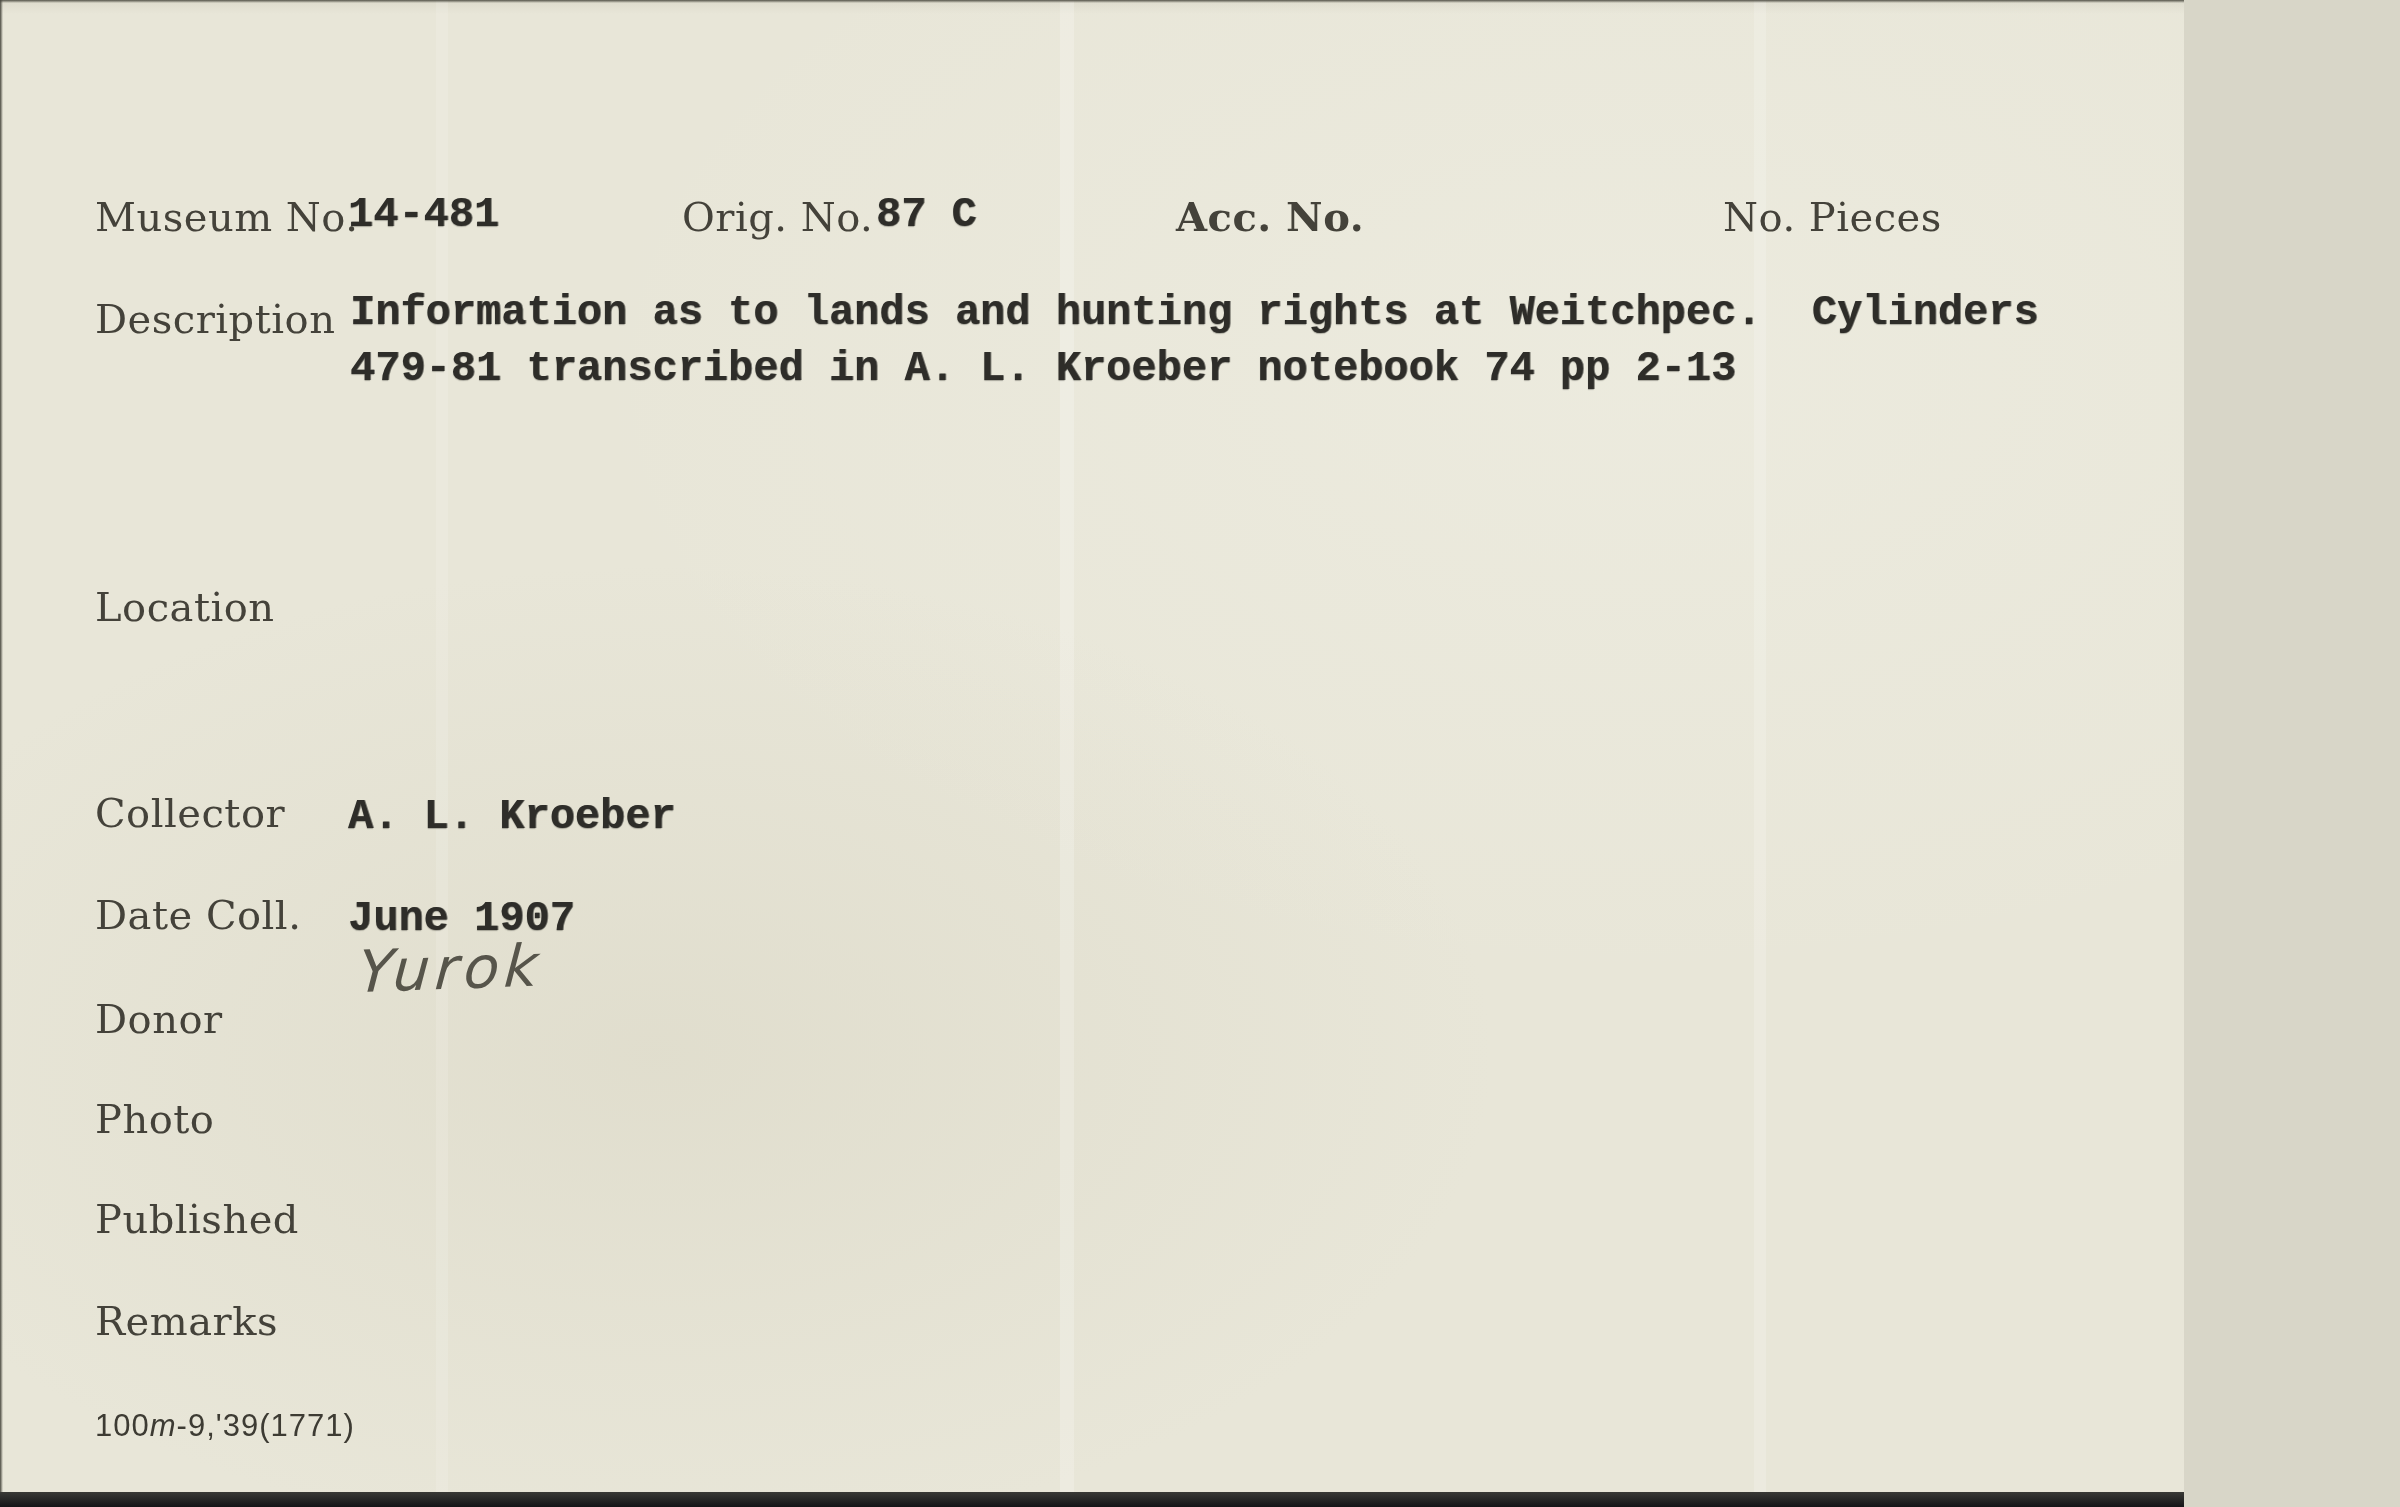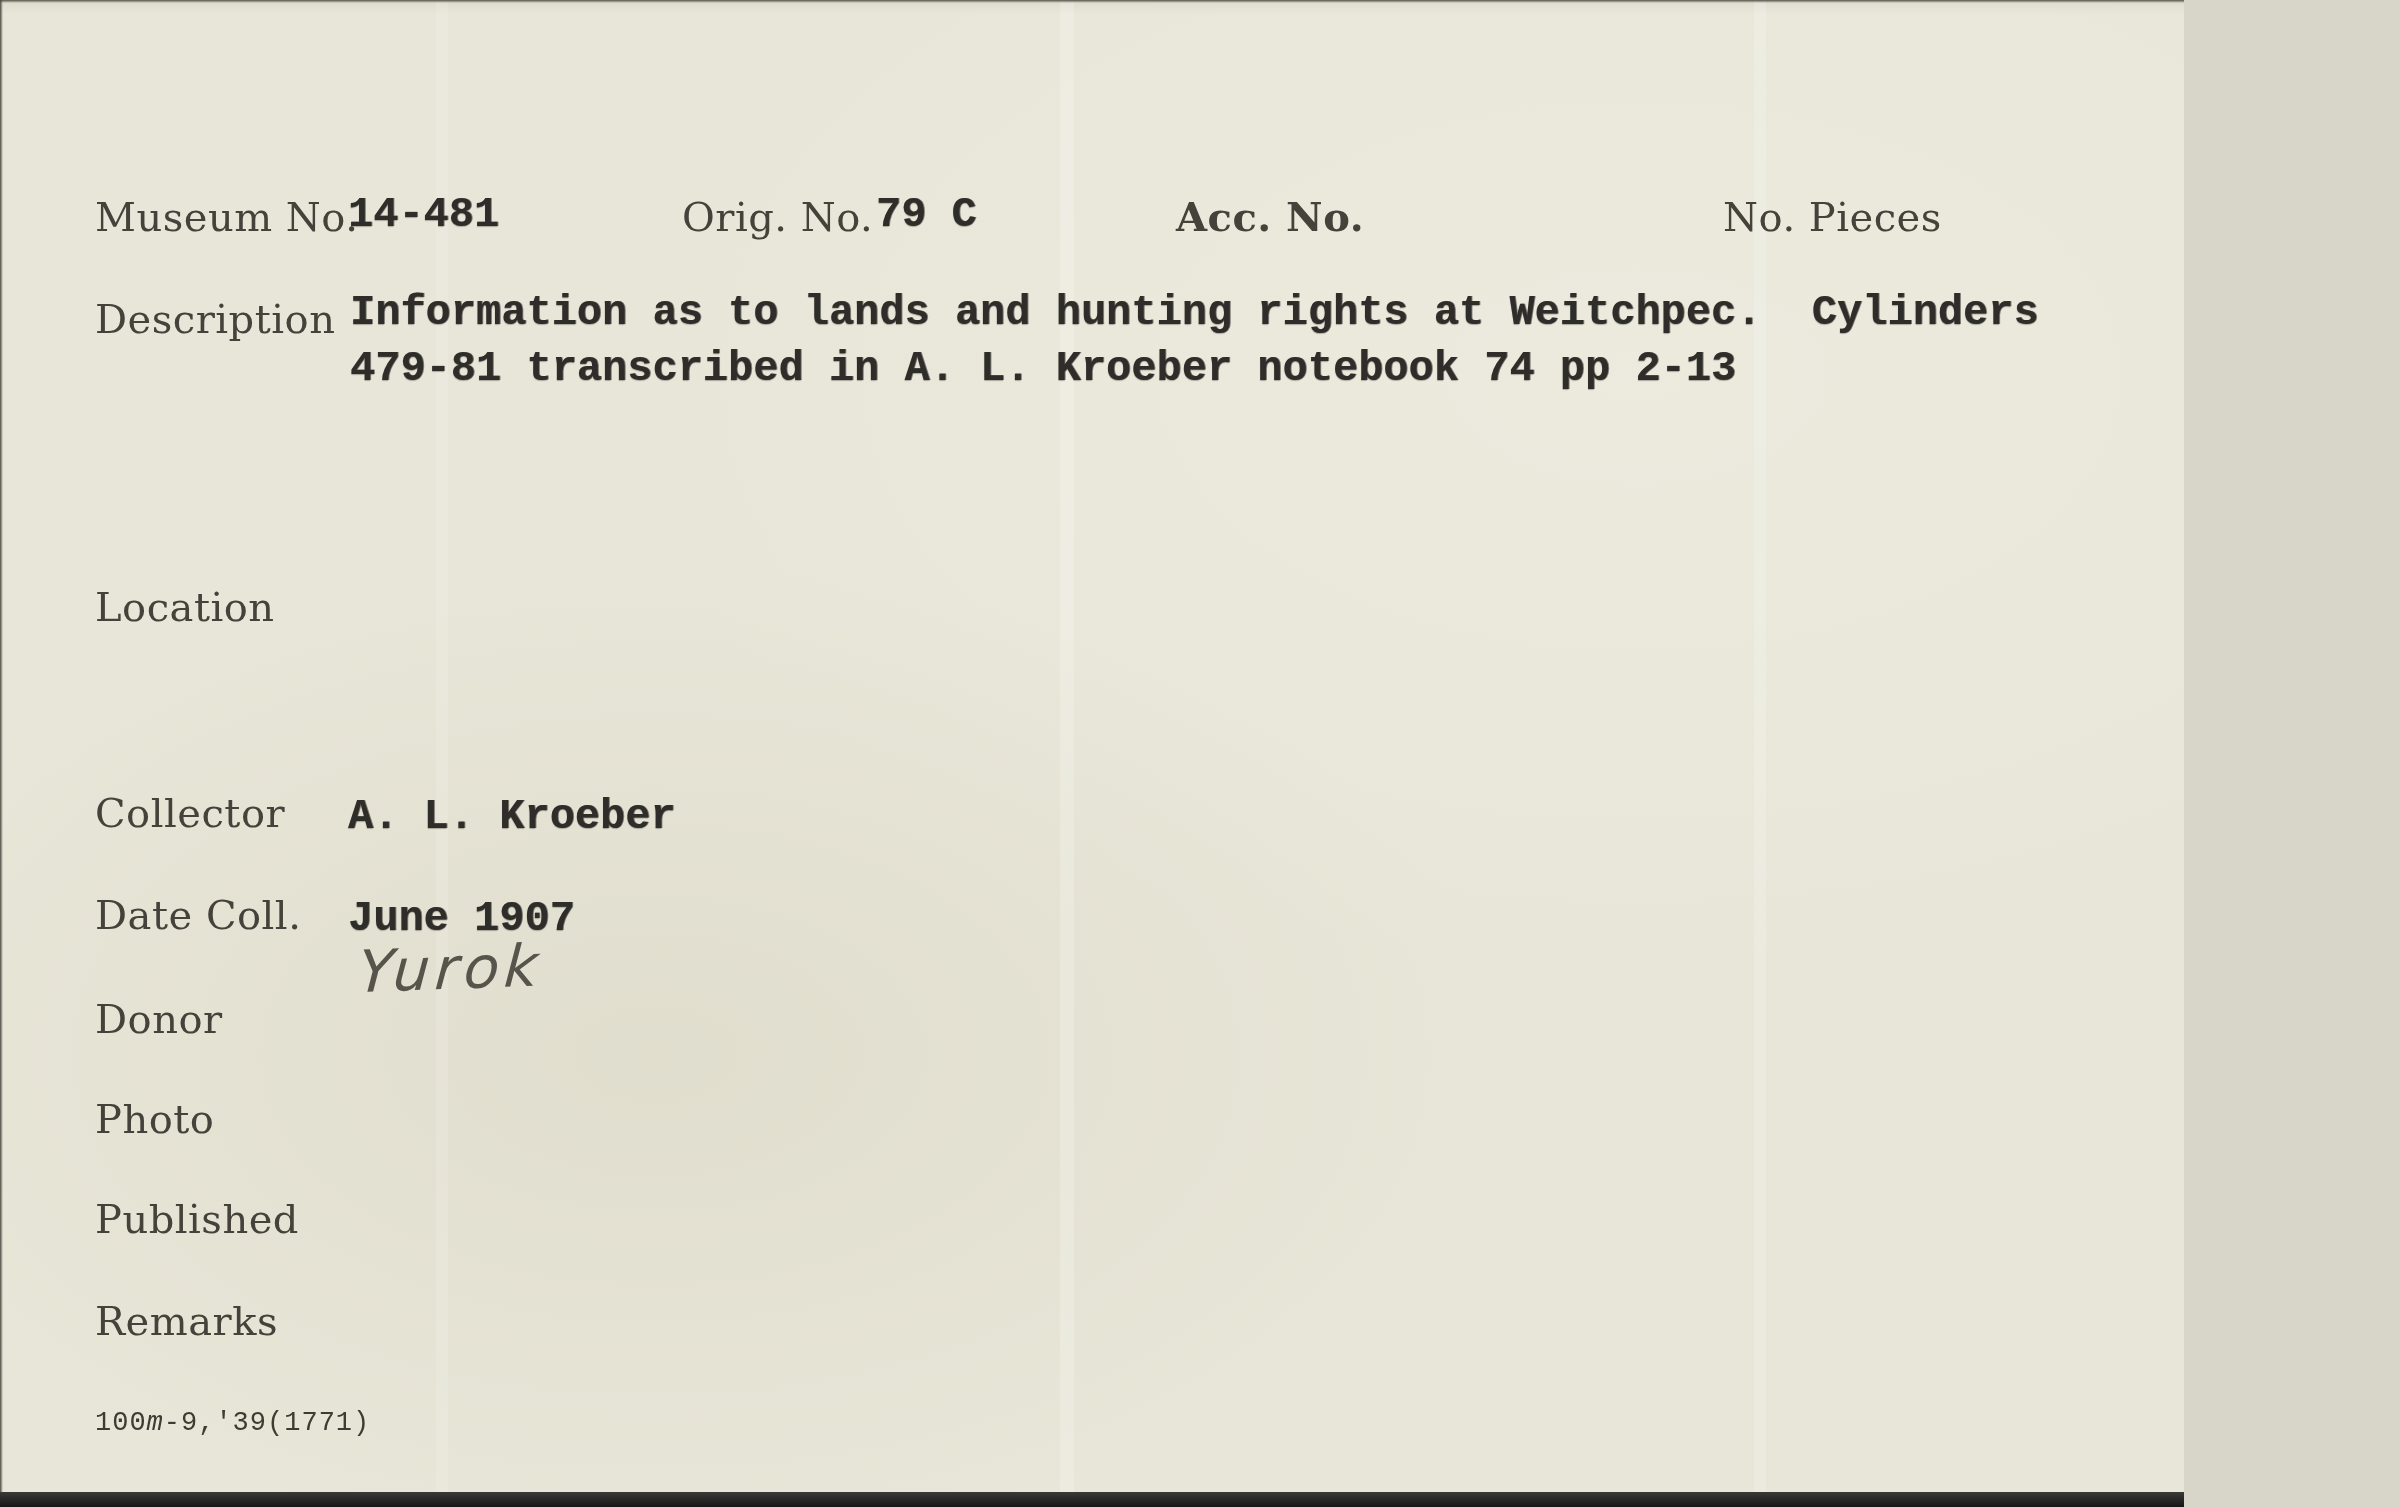--- a/index.html
+++ b/index.html
@@ -63,22 +63,22 @@
     color: #57554b;
     letter-spacing: 5px;
     transform: rotate(-2deg) skewX(-6deg);
     transform-origin: left bottom;
     white-space: pre;
   }
   .form-code {
     position: absolute;
     left: 95px;
     top: 1408px;
-    font-family: Liberation Mono, monospace;
-    font-size: 27px;
+    font-family: Liberation Sans, sans-serif;
+    font-size: 31px;
     color: #3d3b33;
     letter-spacing: 1px;
     white-space: pre;
   }
   .form-code .ital { font-style: italic; }
 
   
   #museum-no-label  { left: 95px;   top: 194px; }
   #museum-no-value  { left: 348px;  top: 190px; }
   #orig-no-label    { left: 682px;  top: 194px; }
@@ -110,21 +110,21 @@
 <div id="card">
 
   <div class="band b1"></div>
   <div class="band b2"></div>
   <div class="band b3"></div>
 
   <span class="label" id="museum-no-label">Museum No.</span>
   <span class="typed" id="museum-no-value">14-481</span>
 
   <span class="label" id="orig-no-label">Orig. No.</span>
-  <span class="typed" id="orig-no-value">79 C</span>
+  <span class="typed" id="orig-no-value">87 C</span>
 
   <span class="label" id="acc-no-label">Acc. No.</span>
 
   <span class="label" id="no-pieces-label">No. Pieces</span>
 
   <span class="label" id="description-label">Description</span>
   <span class="typed" id="description-line-1">Information as to lands and hunting rights at Weitchpec.  Cylinders</span>
   <span class="typed" id="description-line-2">479-81 transcribed in A. L. Kroeber notebook 74 pp 2-13</span>
 
   <span class="label" id="location-label">Location</span>

